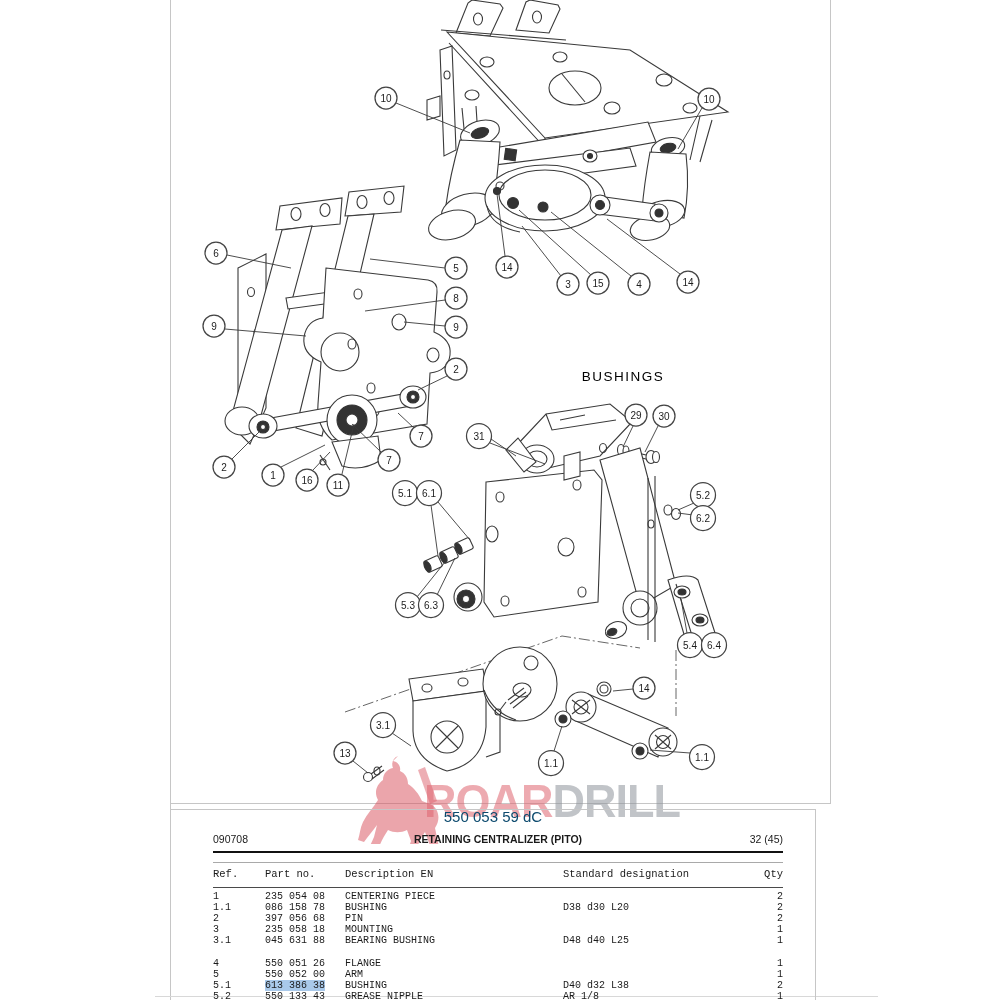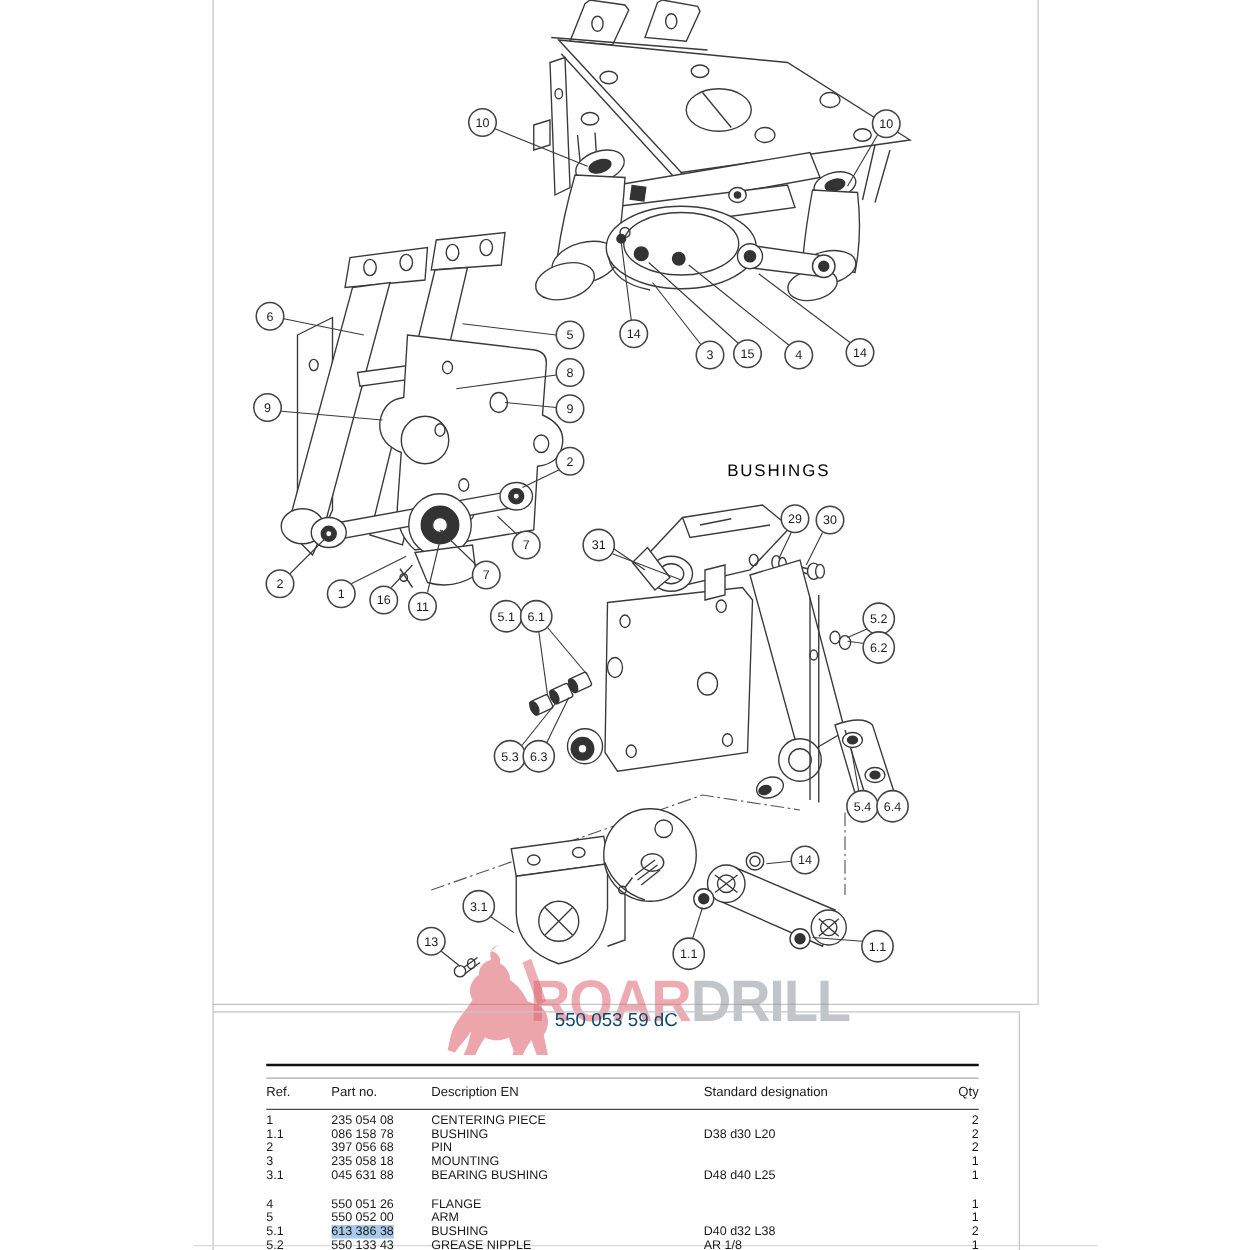--- a/index.html
+++ b/index.html
@@ -35,21 +35,21 @@
   #doc-title{position:absolute;left:0;top:0;width:570px;text-align:center;font-weight:bold;}
   #page-indicator{position:absolute;right:0;top:0;}
   .rule1{position:absolute;left:0;top:41px;width:570px;height:2px;background:#111;}
   .rule2{position:absolute;left:0;top:52px;width:570px;height:1px;background:#a9a9a9;}
   .rule3{position:absolute;left:0;top:77px;width:570px;height:1px;background:#4a4a4a;}
   .trow,#col-heads{display:grid;grid-template-columns:52px 80px 218px 165px 55px;}
   #col-heads{position:absolute;left:0;top:58px;width:570px;font-size:10.5px;}
   #rows{position:absolute;left:0;top:81px;width:570px;font-size:10px;}
   .trow{height:11px;line-height:11px;}
   .row-gap{height:12px;}
-  .tcell{overflow:hidden;white-space:nowrap;}
+  .tcell{overflow:hidden;white-space:nowrap;font-family:Liberation Mono, monospace;}
   .tcell.c4,#col-heads .c4{text-align:right;}
   .hl{background:#a9c9ea;}
 </style>
 </head>
 <body>
 
 <div id="stage">
 
   <div class="vline" style="left:170px;top:0;width:1px;height:1000px;"></div>
   <div class="vline" style="left:830px;top:0;width:1px;height:803px;"></div>
@@ -418,20 +418,25 @@
     <path fill="rgba(215,75,88,0.45)" stroke="none" d="M60,14 l7,-3 l12,34 l-7,3 z"></path>
   </svg>
   <div class="abs" id="watermark">
     <span id="wm-roar">ROAR</span><span id="wm-drill">DRILL</span>
   </div>
 
   <div class="abs" id="drawing-number">550 053 59 dC</div>
 
   <div id="table-box">
     <div id="table-inner">
+      <div id="doc-header">
+        <span id="date-code">090708</span>
+        <span id="doc-title">RETAINING CENTRALIZER (PITO)</span>
+        <span id="page-indicator">32 (45)</span>
+      </div>
       <div class="rule1"></div>
       <div class="rule2"></div>
       <div id="col-heads">
           <div class="tcell c0">Ref.</div>
           <div class="tcell c1">Part no.</div>
           <div class="tcell c2">Description EN</div>
           <div class="tcell c3">Standard designation</div>
           <div class="tcell c4">Qty</div>
         </div>
       <div class="rule3"></div>

